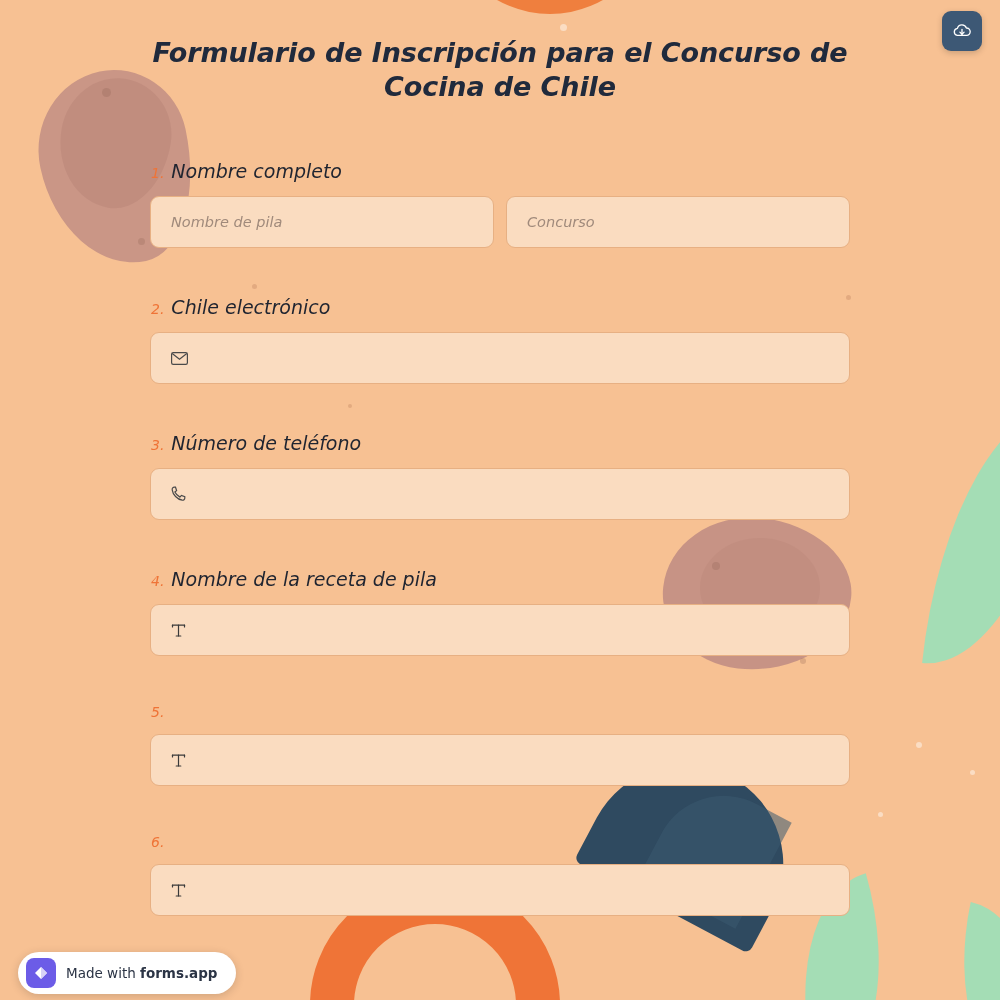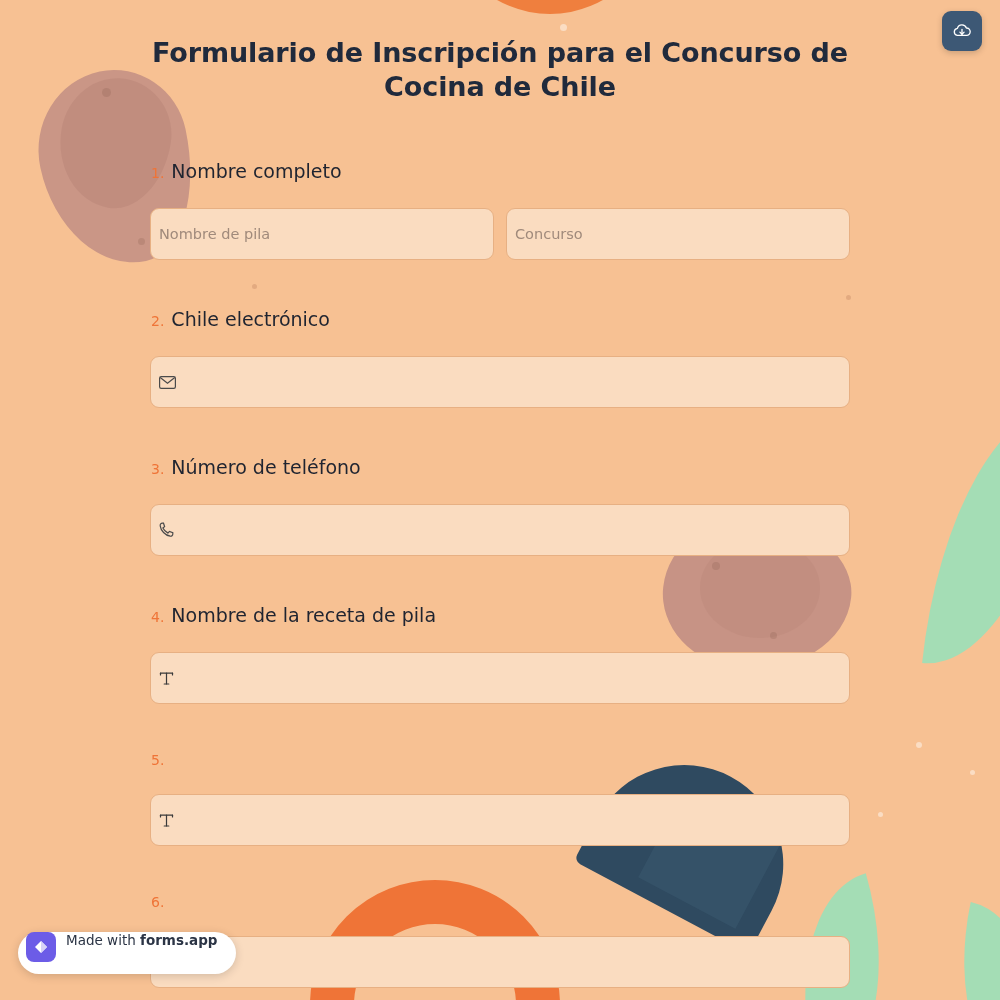--- a/index.html
+++ b/index.html
@@ -106,20 +106,21 @@
     transform: rotate(12deg);
   }
   .speck { position: absolute; border-radius: 50%; background: rgba(255,255,255,0.45); }
   .speck-d { position: absolute; border-radius: 50%; background: rgba(190,130,95,0.35); }
 
   
   .content {
     position: relative;
     width: 1000px;
     padding: 0;
+    font-style: italic;
   }
   .form-title {
     width: 700px;
     margin: 0 auto;
     padding-top: 36px;
     text-align: center;
     font-size: 27px;
     line-height: 34px;
     font-weight: bold;
     color: #202a3c;
@@ -145,24 +146,23 @@
 
   .field-row { display: flex; gap: 12px; }
   .field {
     flex: 1;
     height: 52px;
     background: #fadcc0;
     border: 1px solid #e7b083;
     border-radius: 9px;
     display: flex;
     align-items: center;
-    padding: 0 8px;
+    padding: 0 20px;
     font-size: 14.5px;
     color: #9b8575;
-    margin-top: 12px;
   }
   .field .placeholder { color: #a08a7b; font-size: 14.5px; }
   .field-icon {
     font-size: 16px;
     color: #4a4a4a;
     display: inline-flex;
     align-items: center;
     line-height: 1;
   }
   .field-icon svg { display: block; }
@@ -177,25 +177,26 @@
     display: flex;
     align-items: center;
     justify-content: center;
     box-shadow: 0 2px 6px rgba(0,0,0,0.18);
     cursor: pointer;
   }
   .save-btn svg { display: block; }
 
   .badge {
     position: absolute;
-    left: 18px; bottom: 26px;
+    left: 18px; bottom: 6px;
     height: 42px;
     background: #ffffff;
     border-radius: 24px;
     display: flex;
+    align-items: center;
     gap: 10px;
     padding: 0 18px 0 8px;
     box-shadow: 0 2px 10px rgba(0,0,0,0.16);
     cursor: pointer;
   }
   .badge-logo {
     width: 30px; height: 30px;
     border-radius: 8px;
     background: #6c5ce7;
     display: flex;

